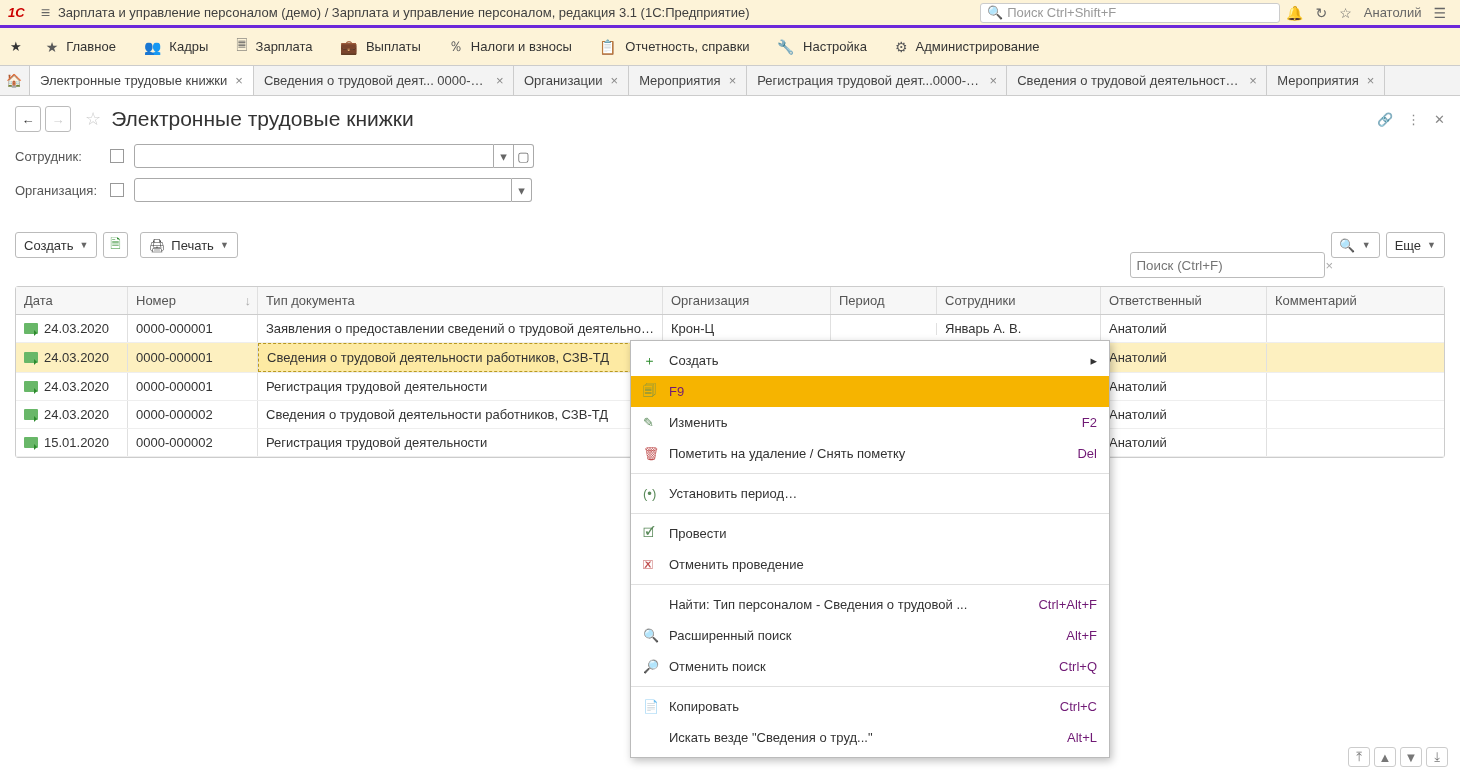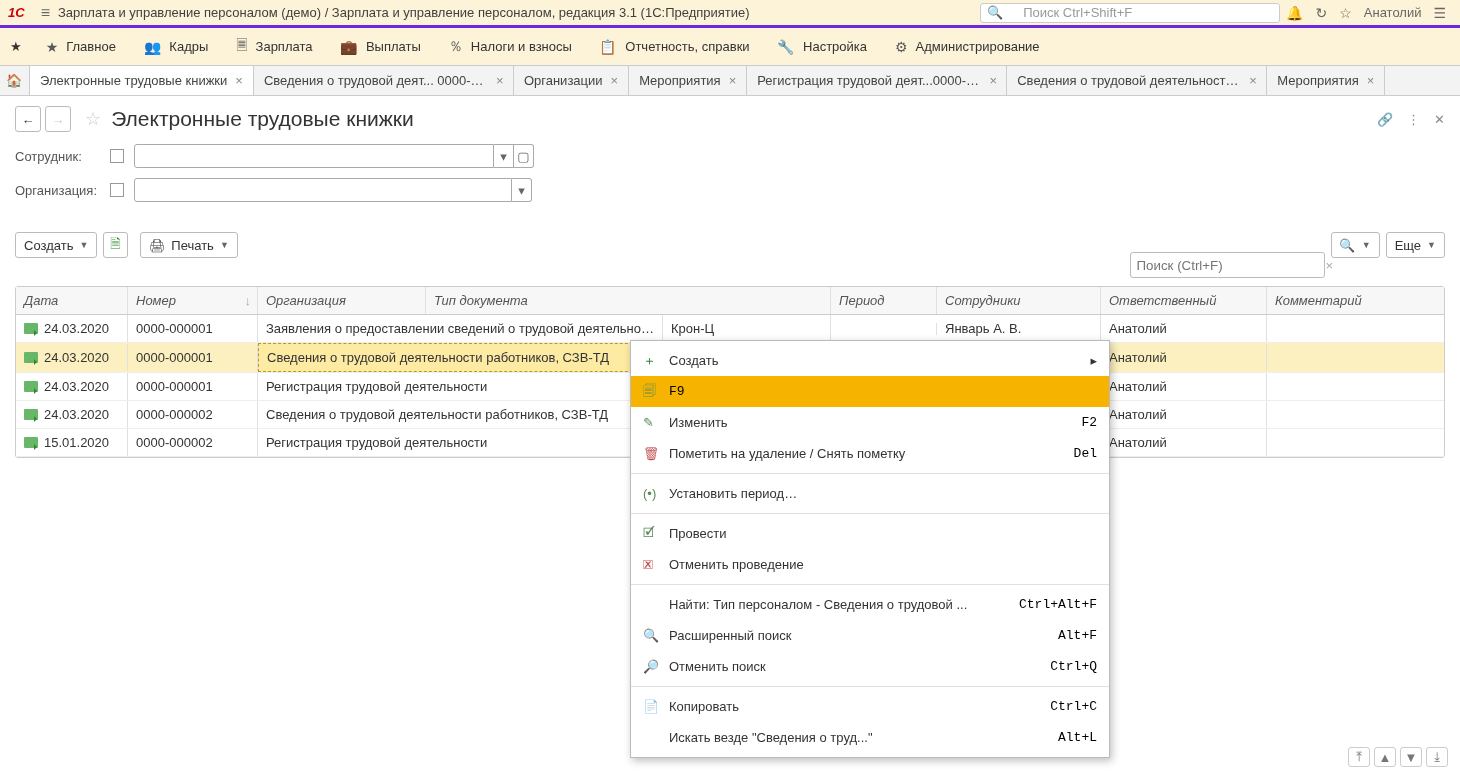--- a/index.html
+++ b/index.html
@@ -51,59 +51,59 @@
 .btn .dd { margin-left: 6px; font-size: 9px; color: #666; }
 .toolbar .spacer { flex: 1; }
 .toolbar .searchbox { display: flex; align-items: center; border: 1px solid #bbb; border-radius: 3px; height: 26px; width: 195px; background: #fff; margin-top: 40px; }
 .toolbar .searchbox input { border: none; outline: none; flex: 1; padding: 0 6px; background: transparent; }
 .toolbar .searchbox .clr { padding: 0 6px; color: #aaa; }
 
 
 .tbl { border: 1px solid #ccc; border-radius: 3px; }
 .tbl-head { display: flex; background: #f7f7f7; border-bottom: 1px solid #ccc; }
 .th, .td { padding: 6px 8px; border-right: 1px solid #e0e0e0; overflow: hidden; white-space: nowrap; text-overflow: ellipsis; }
-.th { color: #555; position: relative; font-style: italic; }
+.th { color: #555; position: relative; }
 .c-date { width: 112px; }
 .c-num { width: 130px; }
 .c-doc { width: 405px; }
 .c-org { width: 168px; }
 .c-per { width: 106px; }
 .c-emp { width: 164px; }
 .c-resp { width: 166px; }
 .c-com { flex: 1; border-right: none; }
 .tbl-body .row { display: flex; border-bottom: 1px solid #eee; align-items: center; min-height: 28px; }
 .tbl-body .row.sel { background: #fdf0c0; }
 .tbl-body .row.sel .td.c-doc { border: 1px dashed #b89820; background: #fdeaa3; }
 .doc-icon { display: inline-block; width: 14px; height: 11px; background: #68b768; border-radius: 1px; margin-right: 6px; position: relative; vertical-align: -1px; }
 .doc-icon::after { content: ""; position: absolute; right: -2px; bottom: -2px; border: 3px solid transparent; border-left-color: #2c8a2c; }
 
 
 .ctx { position: absolute; left: 630px; top: 340px; width: 480px; background: #fff; border: 1px solid #bbb; box-shadow: 2px 3px 8px rgba(0,0,0,0.25); padding: 4px 0; font-size: 13px; }
 .ctx .ci { display: flex; align-items: center; height: 31px; padding: 0 12px; cursor: pointer; }
 .ctx .ci.hl { background: #f6b400; color:#000; }
 .ctx .ci .cicon { width: 26px; text-align: left; font-size: 13px; }
 .ctx .ci .clabel { flex: 1; }
-.ctx .ci .ckey { color: #000000; font-family: Liberation Mono, monospace; }
+.ctx .ci .ckey { color: #701a75; }
 .ctx .ci .arrow { color: #333; }
 .ctx .sep { height: 1px; background: #e0e0e0; margin: 4px 0; }
 
 
 .bottom-nav { position: absolute; right: 12px; bottom: 8px; display: flex; gap: 4px; }
 .bottom-nav .nb { width: 22px; height: 20px; border: 1px solid #ccc; border-radius: 3px; display: flex; align-items: center; justify-content: center; color: #777; background: #fff; }
 </style>
 </head>
 <body>
 
 <div class="titlebar">
   <span class="logo">1C</span>
   <span class="burger">≡</span>
   <span class="title-text">Зарплата и управление персоналом (демо) / Зарплата и управление персоналом, редакция 3.1  (1С:Предприятие)</span>
   <div class="search">
     <span>🔍</span>
-    <span style="margin-left:20px">Поиск Ctrl+Shift+F</span>
+    <span style="margin-left:4px">Поиск Ctrl+Shift+F</span>
   </div>
   <span class="tbicon">🔔</span>
   <span class="tbicon">↻</span>
   <span class="tbicon">☆</span>
   <span class="user">Анатолий</span>
   <span class="tbicon">☰</span>
 </div>
 
 <div class="mainmenu">
   <span class="mm-star">★</span>
@@ -235,22 +235,22 @@
     <div class="btn">
         <span>Еще</span>
         <span class="dd">▼</span>
       </div>
   </div>
 
   <div class="tbl">
     <div class="tbl-head">
       <div class="th c-date">Дата</div>
       <div class="th c-num"><span>Номер</span><span style="position:absolute;right:6px;color:#aaa">↓</span></div>
+      <div class="th c-doc">Тип документа</div>
       <div class="th c-org">Организация</div>
-      <div class="th c-doc">Тип документа</div>
       <div class="th c-per">Период</div>
       <div class="th c-emp">Сотрудники</div>
       <div class="th c-resp">Ответственный</div>
       <div class="th c-com">Комментарий</div>
     </div>
     <div class="tbl-body" id="tbody">
         <div class="row">
    <div class="td c-date"><span class="doc-icon"></span>24.03.2020</div>
    <div class="td c-num">0000-000001</div>
    <div class="td c-doc">Заявления о предоставлении сведений о трудовой деятельности</div>

